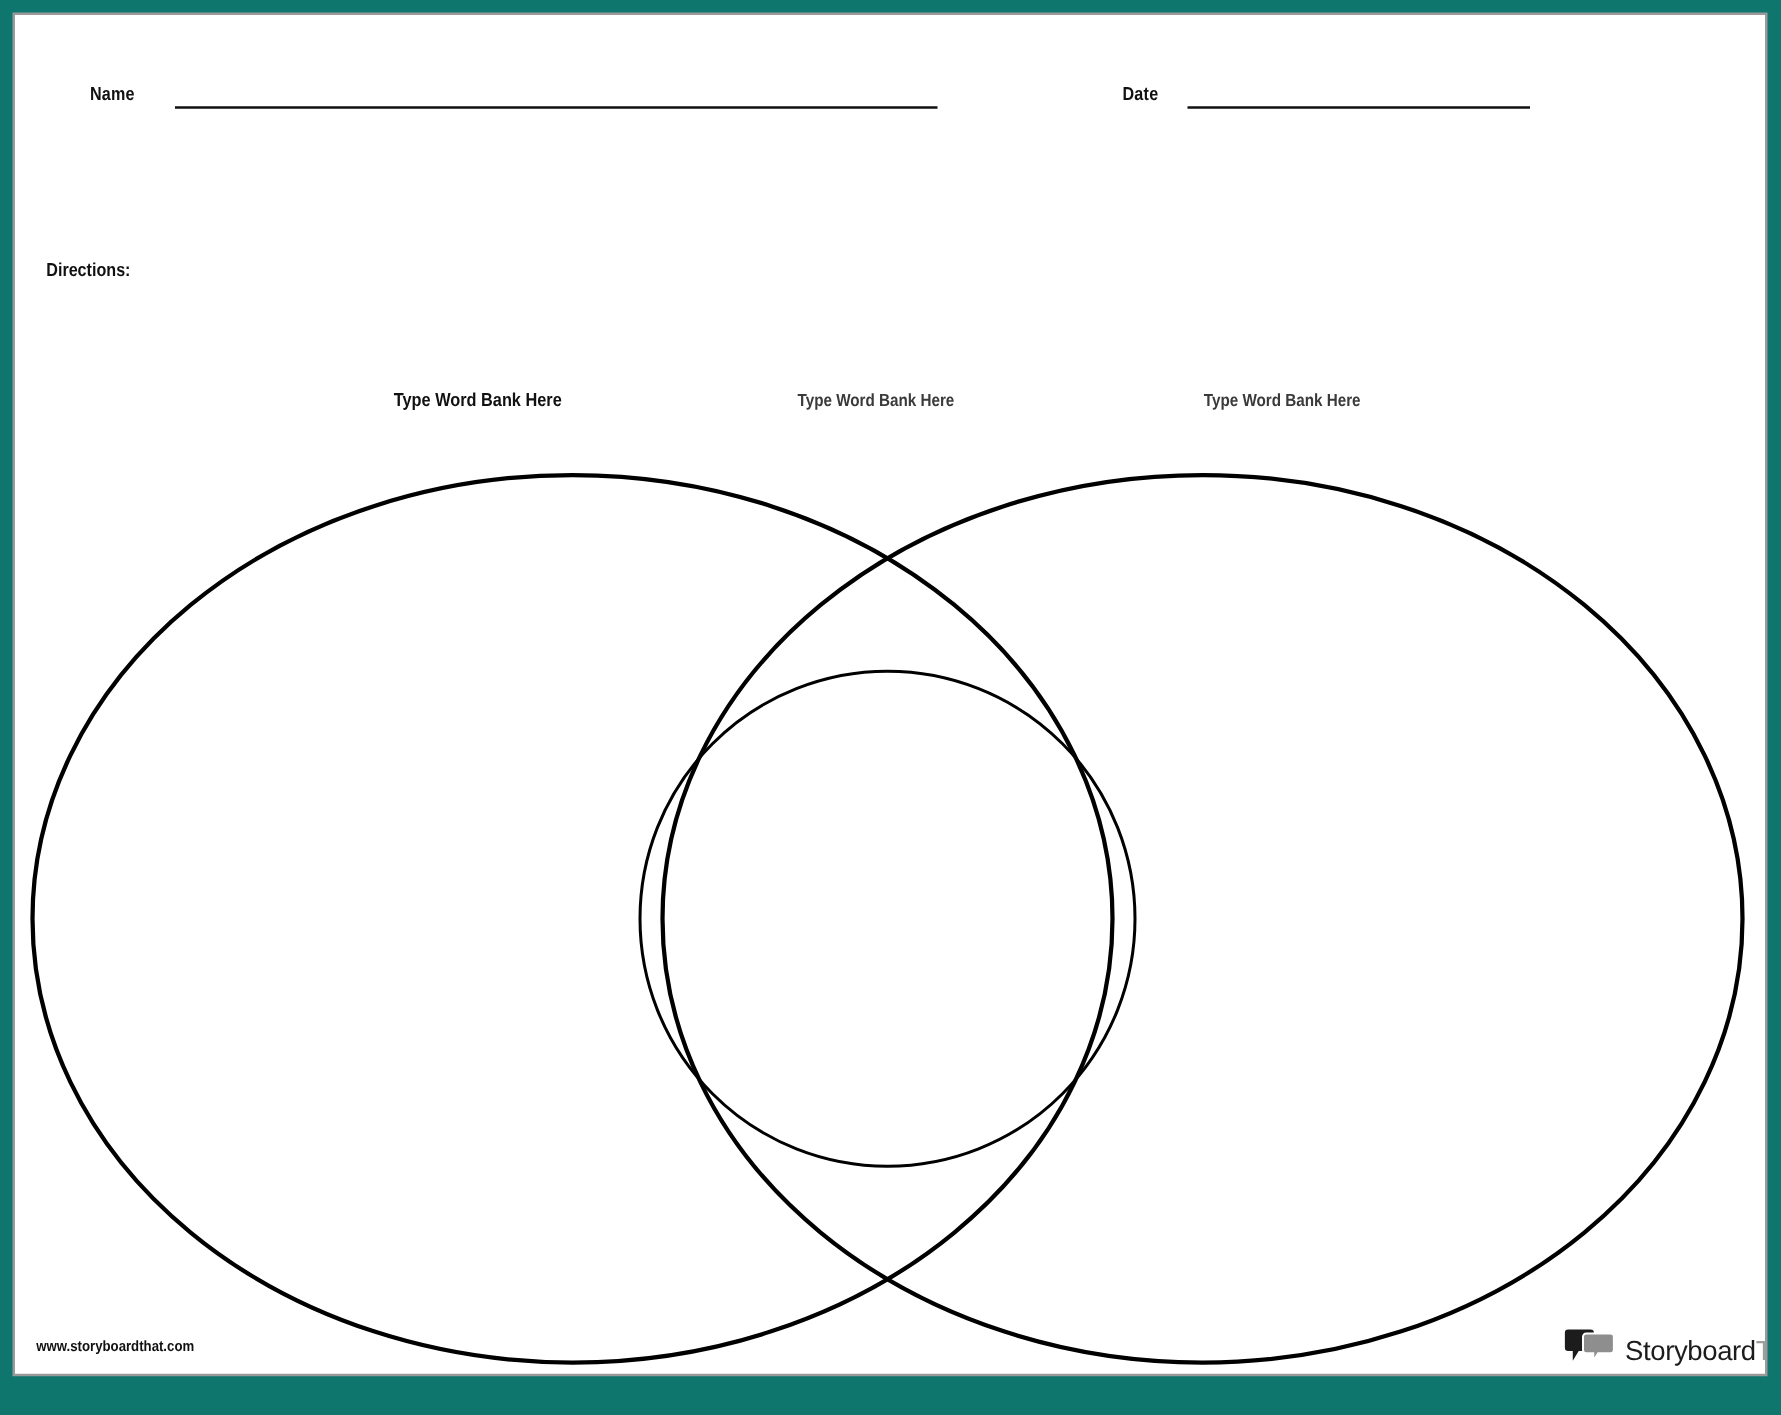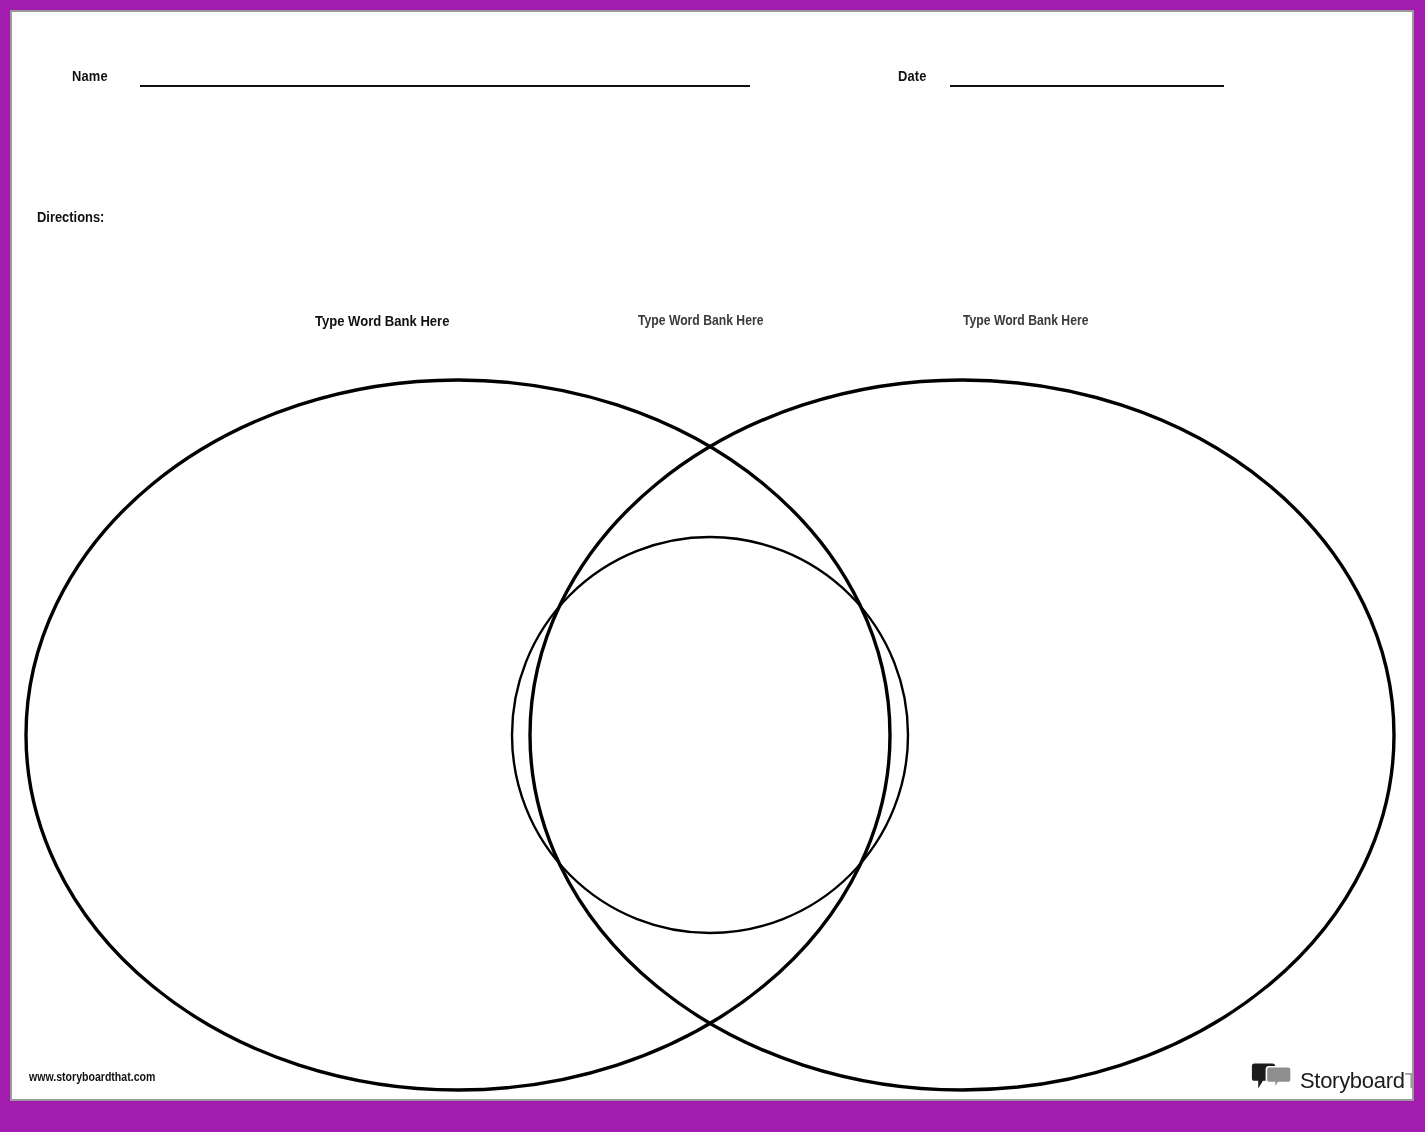--- a/index.html
+++ b/index.html
@@ -13,21 +13,21 @@
     overflow: hidden;
     font-family: "Liberation Sans", sans-serif;
   }
 
   
   #frame {
     position: absolute;
     left: 0; top: 0;
     width: 1425px;
     height: 1132px;
-    background: #a21caf;
+    background: #0f766e;
   }
 
   
   #page-outline {
     position: absolute;
     left: 10px;  top: 10px;
     width: 1404px;  height: 1091px;
     background: #9a9a9a;
   }
 

